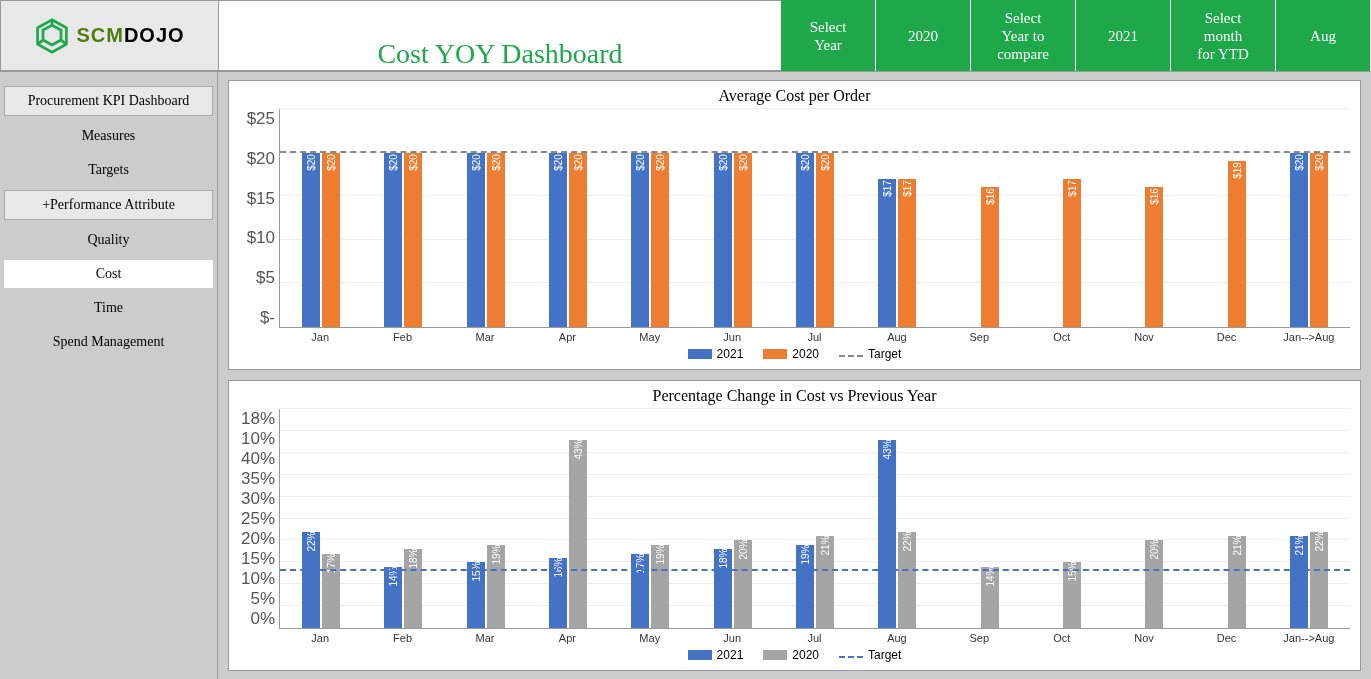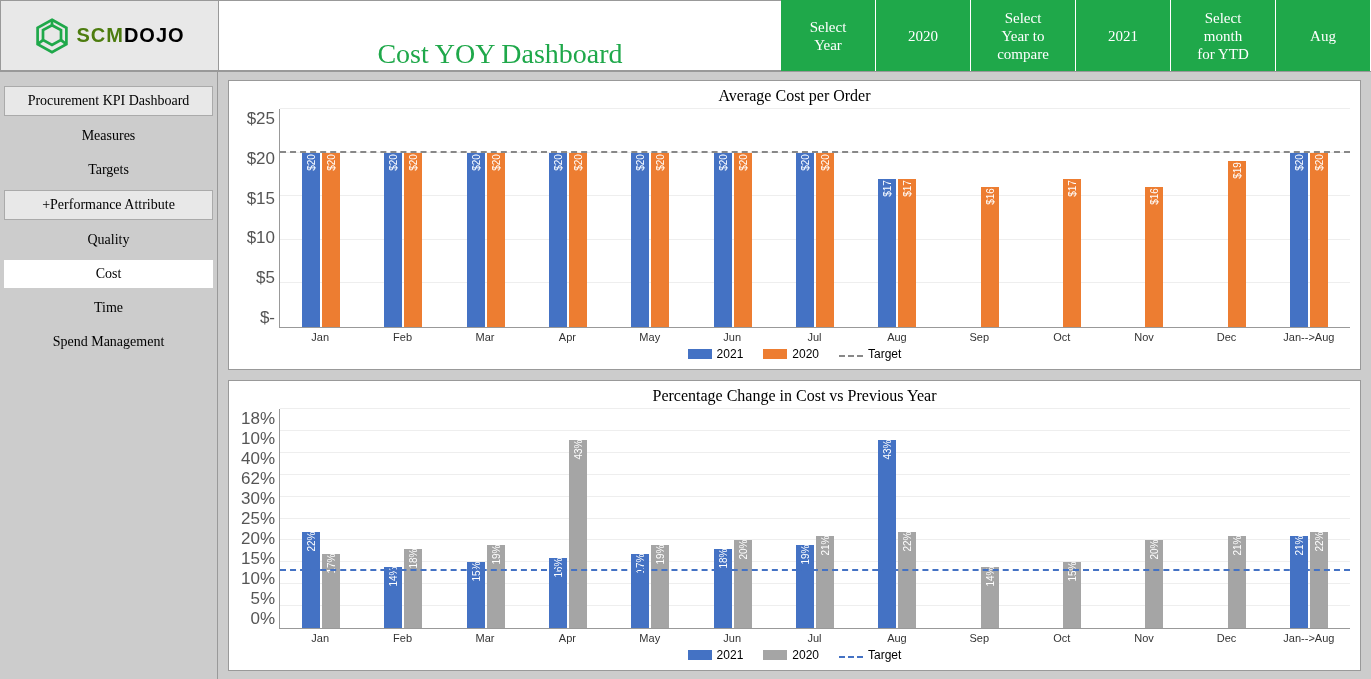--- a/index.html
+++ b/index.html
@@ -244,21 +244,21 @@
             </div>
           </div>
       </div>
       <div class="chart-panel">
         <div class="chart-title">Percentage Change in Cost vs Previous Year</div>
         <div class="chart-area">
           <div class="y-axis" id="yaxis-1">
               <div>18%</div>
               <div>10%</div>
               <div>40%</div>
-              <div>62%</div>
+              <div>35%</div>
               <div>30%</div>
               <div>25%</div>
               <div>20%</div>
               <div>15%</div>
               <div>10%</div>
               <div>5%</div>
               <div>0%</div>
             </div>
           <div class="plot" id="plot-1">
               <div class="grid-line" style="bottom: 10%;"></div>

